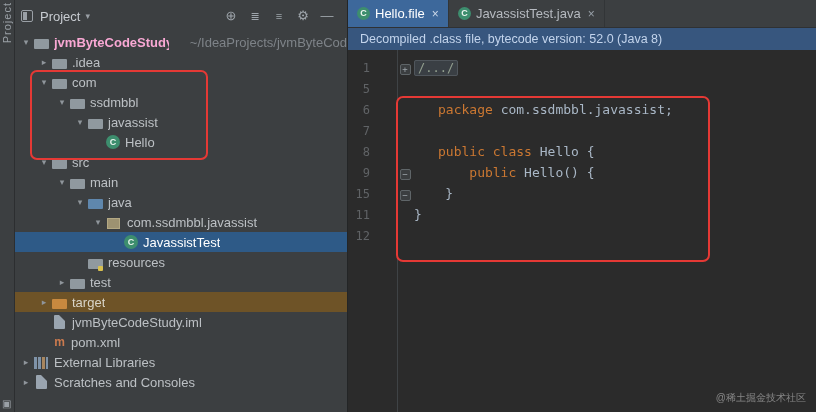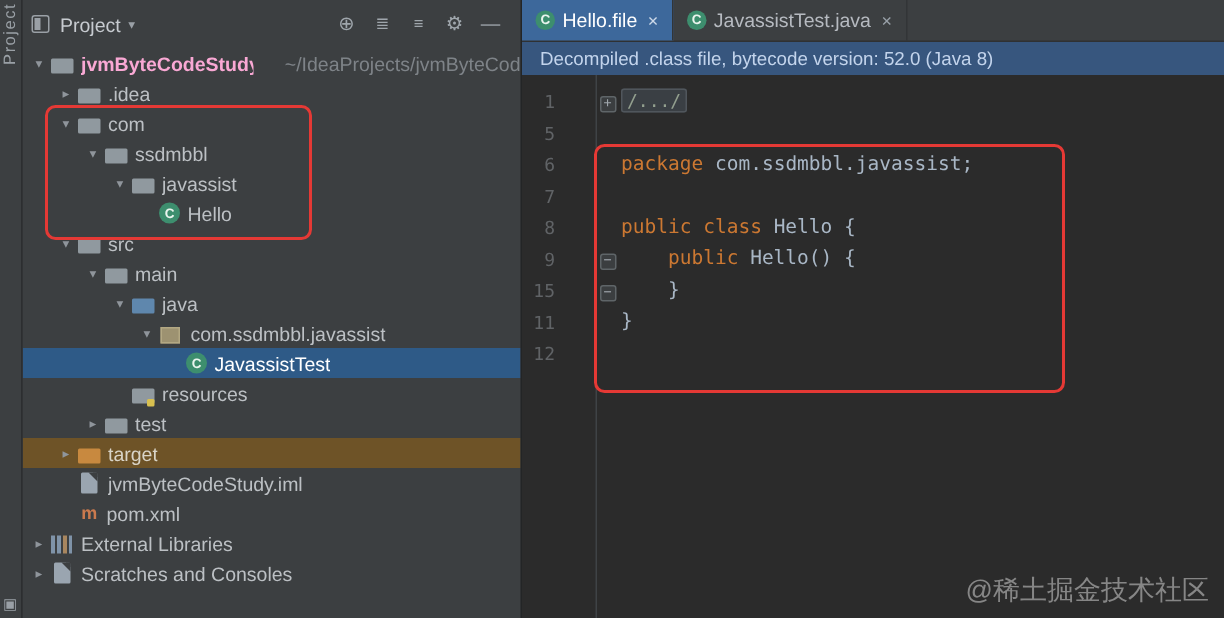--- a/index.html
+++ b/index.html
@@ -69,28 +69,28 @@
             padding:0 12px; font-size:12.5px; }
 
   .code { flex:1; position:relative; padding-top:7px; font-family:"DejaVu Sans Mono", monospace; font-size:13px; }
   .code::before { content:""; position:absolute; left:49px; top:0; bottom:0; width:1px; background:#3f4346; }
   .cline { height:21px; display:flex; align-items:center; }
   .ln { width:49px; flex:none; padding-right:27px; text-align:right; color:#606366; font-size:12px; }
   .foldcol { width:16px; flex:none; text-align:center; }
   .fold { display:inline-block; width:11px; height:11px; line-height:9px; border:1px solid #5f6568;
           border-radius:2px; background:#3b3e40; color:#9fa6ac; font-size:9px; }
   .srcline { white-space:pre; color:#a9b7c6; padding-left:1px; }
-  .kw { color:#cc7832; }
+  .kw { color:#cc7832;margin-left:24px; }
   .chip { background:#3a3f44; border:1px solid #50565c; border-radius:2px; color:#93a08f; padding:0 3px; font-size:12px; }
 
   
   .redbox { position:absolute; border:2px solid #e53935; border-radius:7px; pointer-events:none; z-index:20; }
   .redbox.tree-box { left:30px; top:70px; width:178px; height:90px; }
   .redbox.code-box { left:396px; top:96px; width:314px; height:166px; }
-  .watermark { position:absolute; right:10px; bottom:7px; color:#979797; opacity:.85; font-size:18px; z-index:25; }
+  .watermark { position:absolute; right:10px; bottom:7px; color:#979797; opacity:.85; font-size:10px; z-index:25; }
 </style>
 </head>
 <body>
 
 <div class="app">
 
   <div class="strip">
     <div class="vlabel">Project</div>
     <div class="bottom-ic">▣</div>
   </div>

